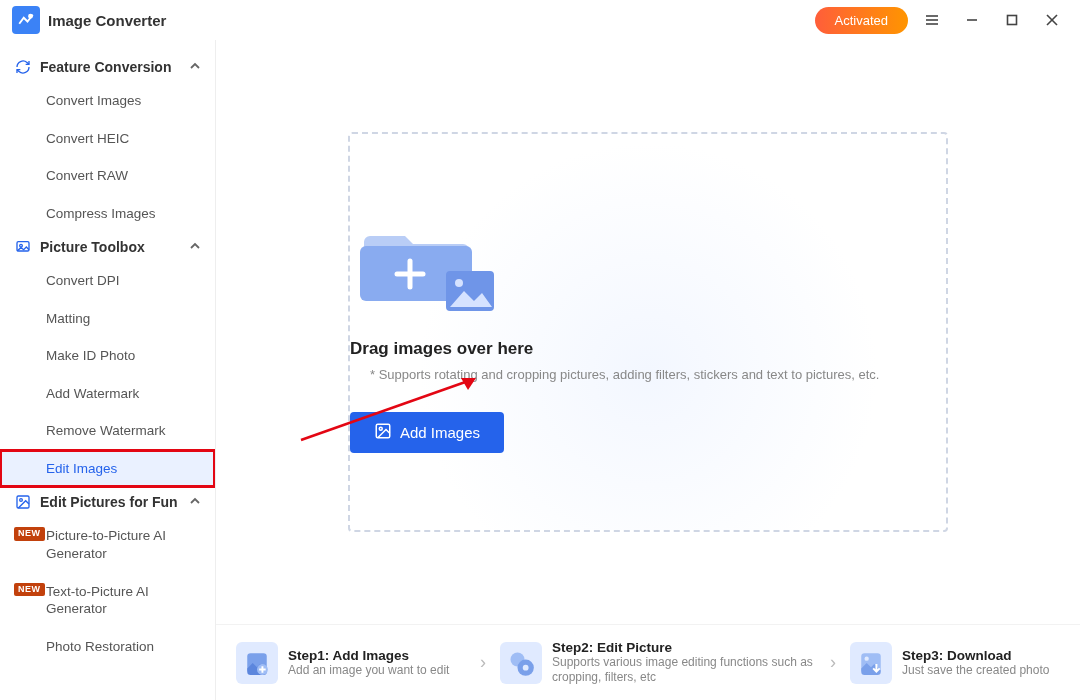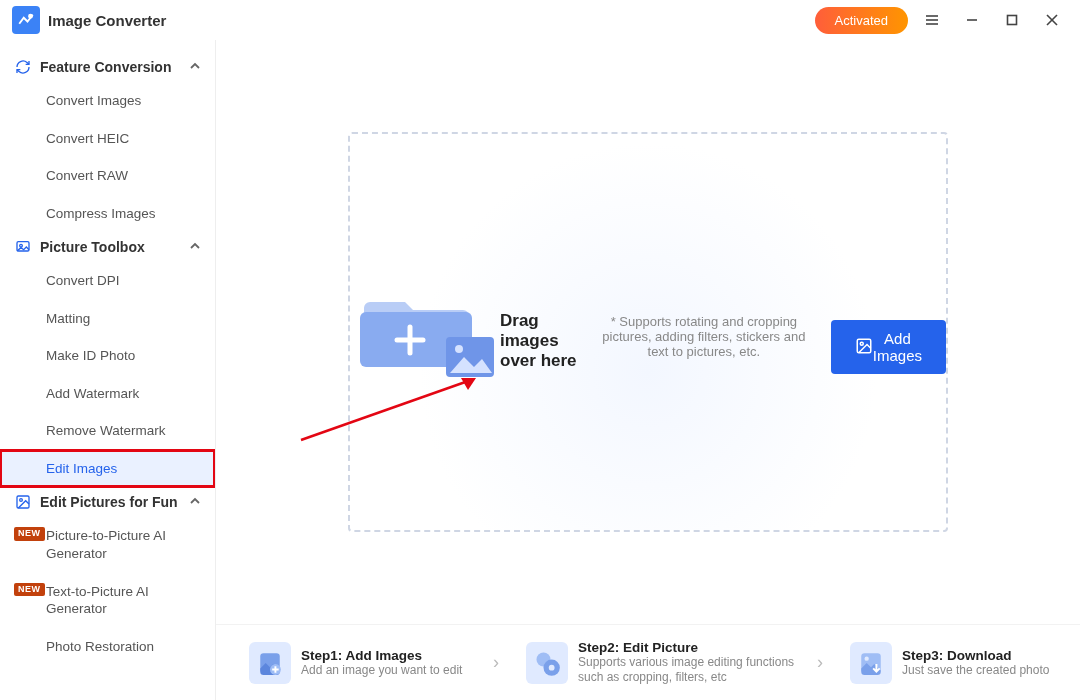--- a/index.html
+++ b/index.html
@@ -22,32 +22,32 @@
     .sb-section .chev { margin-left: auto; }
     .sb-item { display: flex; align-items:center; padding: 10px 14px 10px 46px; font-size: 13.5px; color: #555; cursor: pointer; position: relative; line-height:1.3;}
     .sb-item.active { background: #eaf1ff; color: #2563eb; }
     .sb-item.active.highlighted { outline: 3px solid #e30613; outline-offset: -2px; }
     .new-badge { position:absolute; left: 14px; top: 10px; background:#c2410c; color:#fff; font-size:9px; font-weight:700; padding:1px 4px; border-radius:2px; letter-spacing:0.5px;}
     .sb-section-icon { width:18px; height:18px; display:inline-flex; align-items:center; justify-content:center; }
 
     
     .main { flex: 1; display: flex; flex-direction: column; }
     .drop-area-wrap { flex:1; display:flex; align-items:center; justify-content:center; position:relative; }
-    .dropzone { width: 600px; height: 400px; border: 2px dashed #cfd6e4; border-radius: 4px; display:flex; flex-direction:row; align-items:center; justify-content:center; position:relative; background: radial-gradient(circle at 50% 60%, #f3f7ff 0%, #ffffff 60%); }
+    .dropzone { width: 600px; height: 400px; border: 2px dashed #cfd6e4; border-radius: 4px; display:flex; flex-direction:column; align-items:flex-start; justify-content:center; position:relative; background: radial-gradient(circle at 50% 60%, #f3f7ff 0%, #ffffff 60%); }
     .dz-title { font-size: 17px; font-weight: 600; color: #222; margin-top: 18px; }
     .dz-sub { font-size: 13px; color: #888; margin-top: 8px; text-align:center; padding:0 20px; }
-    .add-btn { margin-top: 30px; background:#2563eb; color:#fff; border:none; padding: 10px 24px; border-radius:4px; font-size:15px; display:flex; align-items:center; cursor:pointer; }
+    .add-btn { margin-top: 30px; background:#2563eb; color:#fff; border:none; padding: 10px 24px; border-radius:4px; font-size:15px; display:flex; align-items:center; gap:8px; cursor:pointer; }
     .folder-illus { position:relative; width:150px; height:110px; }
 
     
     .annot-arrow { position:absolute; pointer-events:none; }
 
     
     .steps { height: 76px; display:flex; align-items:center; padding: 0 20px; gap: 6px; border-top:1px solid #f2f2f2;}
-    .step { display:flex; align-items:center; gap:10px; min-width:0;margin-left:13px; }
+    .step { display:flex; align-items:center; gap:10px; min-width:0; }
     .step-icon { width:42px; height:42px; background:#e0eaff; border-radius:6px; display:flex; align-items:center; justify-content:center; flex-shrink:0;}
     .step-body { display:flex; flex-direction:column; min-width:0;}
     .step-title { font-size:13.5px; font-weight:700; color:#222; }
     .step-desc { font-size:12px; color:#888; line-height:1.25; }
     .step-sep { color:#bbb; padding: 0 8px; font-size:18px;}
     .step1 { flex: 0 0 230px; }
     .step2 { flex: 1 1 auto; }
     .step3 { flex: 0 0 210px; }
   </style>
 </head>

